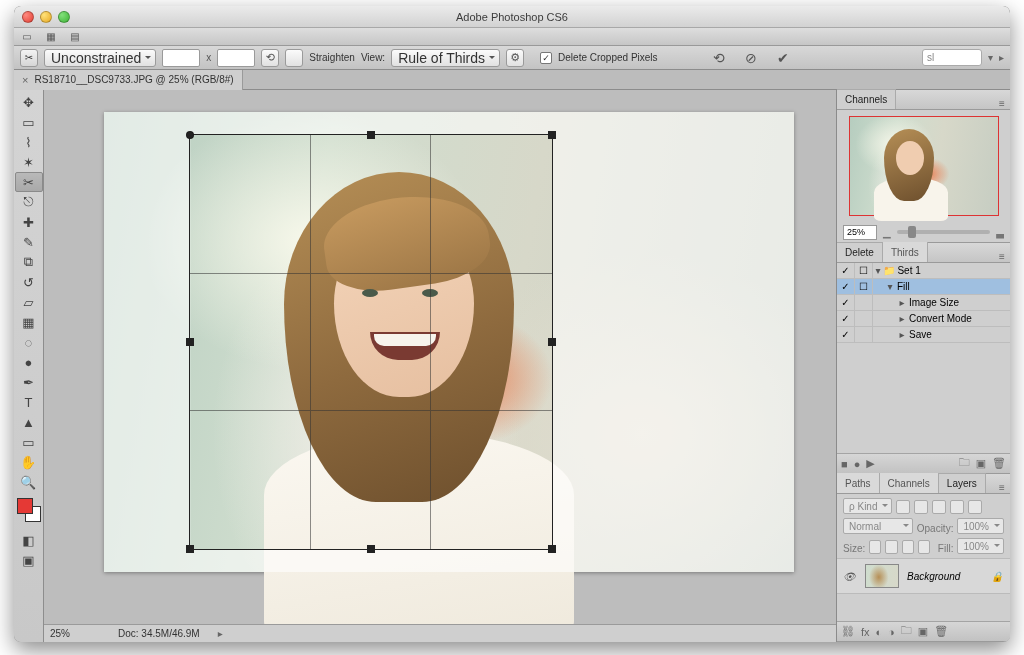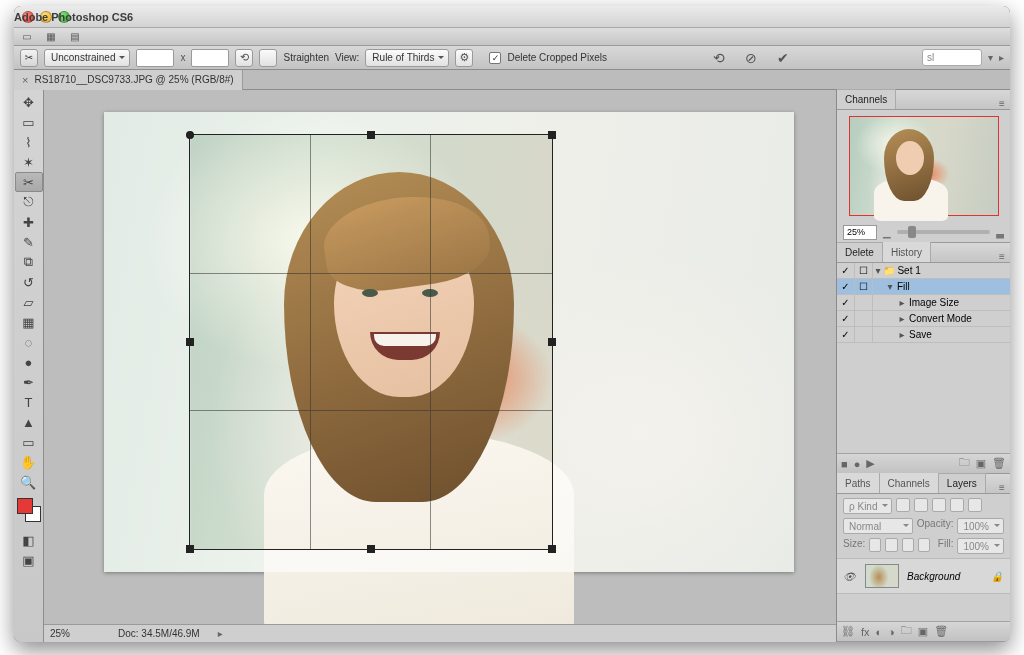--- a/index.html
+++ b/index.html
@@ -2,26 +2,26 @@
 <html><head>
 <meta charset="utf-8">
 <style>
   * { box-sizing: border-box; margin: 0; padding: 0; font-family: "Lucida Grande", Arial, sans-serif; }
   body { background: #fff; width: 1024px; height: 655px; overflow: hidden; }
   .shadow-frame { position: absolute; left: 14px; top: 6px; width: 996px; height: 636px; background: #535353; border-radius: 7px; box-shadow: 0 8px 22px rgba(0,0,0,0.45); overflow: hidden; }
   .titlebar { height: 22px; background: linear-gradient(#ebebeb,#d2d2d2); border-bottom: 1px solid #a8a8a8; display: flex; align-items: center; font-size: 11px; color: #3c3c3c; position: relative; }
   .traffic { display: flex; gap: 6px; margin-left: 8px; }
   .tl { width: 12px; height: 12px; border-radius: 50%; border: 0.5px solid rgba(0,0,0,0.25); }
   .tl.r{background:radial-gradient(circle at 30% 30%,#ff8a80,#e24034);} .tl.y{background:radial-gradient(circle at 30% 30%,#ffe27a,#e8a823);} .tl.g{background:radial-gradient(circle at 30% 30%,#82e07b,#3fb436);}
-  .apptitle { position:absolute; left:0; right:0; pointer-events:none;font-weight:bold; }
+  .apptitle { position:absolute; left:0; right:0; text-align:center; pointer-events:none; }
   .menubar { height: 18px; background: linear-gradient(#dedede,#c6c6c6); border-bottom:1px solid #999; display:flex; align-items:center; padding-left:6px; gap:10px; }
   .menubar span { width:14px; height:12px; display:inline-flex; align-items:center; justify-content:center; color:#555; font-size:10px; }
   .optionsbar { height: 24px; background: linear-gradient(#d8d8d8,#c3c3c3); border-bottom:1px solid #8c8c8c; display:flex; align-items:center; font-size:10px; color:#333; padding:0 6px; gap:6px; }
   .opt-icon { width:18px; height:18px; background:linear-gradient(#f3f3f3,#d6d6d6); border:1px solid #9a9a9a; border-radius:3px; display:inline-flex; align-items:center; justify-content:center; }
-  .opt-select { height:18px; background:linear-gradient(#fbfbfb,#e1e1e1); border:1px solid #9a9a9a; border-radius:3px; padding:0 14px 0 6px; font-size:10px; position:relative; display:inline-flex; align-items:center; }
+  .opt-select { height:18px; background:linear-gradient(#fbfbfb,#e1e1e1); border:1px solid #9a9a9a; border-radius:3px; padding:0 14px 0 6px; font-size:14px; position:relative; display:inline-flex; align-items:center; }
   .opt-select:after{content:"";position:absolute;right:4px;top:6px;border:3px solid transparent;border-top-color:#555;}
   .opt-input { width:38px; height:18px; background:#fff; border:1px solid #9a9a9a; border-radius:2px; font-size:10px; padding:0 3px; }
   .opt-x { font-size:10px; color:#555; }
   .opt-cycle { width:18px;height:18px;border:1px solid #9a9a9a;border-radius:3px;background:linear-gradient(#fbfbfb,#e1e1e1);display:inline-flex;align-items:center;justify-content:center;font-size:11px;color:#555;}
   .opt-straight-ic{width:18px;height:18px;border:1px solid #9a9a9a;border-radius:3px;background:linear-gradient(#fbfbfb,#e1e1e1);}
   .checkbox{width:12px;height:12px;border:1px solid #777;background:#fff;border-radius:2px;display:inline-flex;align-items:center;justify-content:center;font-size:9px;color:#333;}
   .confirm-icons{margin-left:auto;margin-right:120px;display:flex;gap:14px;color:#555;font-size:14px;}
   .confirm-icons .ic{width:18px;height:18px;display:inline-flex;align-items:center;justify-content:center;}
   .search{width:60px;height:17px;background:#fff;border:1px solid #aaa;border-radius:3px;font-size:10px;padding:0 4px;color:#888;}
   .panel-strip{display:flex;align-items:center;gap:6px;margin-left:4px;}
@@ -91,21 +91,21 @@
   .act-row.sel{background:#9fbfe0;}
   .act-chk{width:18px;text-align:center;border-right:1px solid #bdbdbd;height:100%;display:flex;align-items:center;justify-content:center;}
   .act-mod{width:18px;text-align:center;border-right:1px solid #bdbdbd;height:100%;display:flex;align-items:center;justify-content:center;}
   .act-ind{display:inline-block;}
   .act-tw{display:inline-block;width:10px;text-align:center;color:#555;}
   .act-label{padding-left:2px;}
   .actions-space{height:110px;background:#cfcfcf;}
   .panel-footer{height:20px;background:linear-gradient(#d6d6d6,#c2c2c2);border-top:1px solid #a4a4a4;display:flex;align-items:center;padding:0 4px;gap:6px;color:#666;font-size:11px;}
   .panel-footer .sp{flex:1;}
   .layers-ctrl{padding:4px 6px;font-size:10px;background:#cfcfcf;display:flex;flex-direction:column;gap:4px;}
-  .lc-row{display:flex;align-items:flex-start;gap:4px;color:#777;}
+  .lc-row{display:flex;align-items:flex-end;gap:4px;color:#777;}
   .lc-sel{height:16px;border:1px solid #aaa;background:#e7e7e7;border-radius:2px;padding:0 14px 0 5px;position:relative;font-size:10px;display:inline-flex;align-items:center;color:#888;}
   .lc-sel:after{content:"";position:absolute;right:3px;top:5px;border:3px solid transparent;border-top-color:#888;}
   .lc-mini{width:14px;height:14px;border:1px solid #aaa;border-radius:2px;background:#e7e7e7;}
   .lyr-row{height:36px;background:#d8d8d8;border-top:1px solid #bbb;border-bottom:1px solid #bbb;display:flex;align-items:center;padding:0 6px;gap:8px;font-size:10px;font-style:italic;}
   .eye-ic{width:14px;color:#555;}
   .lyr-thumb{width:34px;height:24px;border:1px solid #888;background:
     radial-gradient(ellipse 14px 18px at 40% 55%, #b68f56, rgba(182,143,86,0) 70%),
     linear-gradient(100deg,#cfddce,#d7d8c9);}
   .lock-ic{margin-left:auto;color:#777;}
   .layers-space{flex:1;background:#cfcfcf;}
@@ -248,21 +248,21 @@
           <div class="zoom-val">25%</div>
           <span style="color:#777">▁</span>
           <div class="slider"></div>
           <span style="color:#777">▃</span>
         </div>
       </div>
 
       <div class="panel">
         <div class="panel-tabs">
           <div class="panel-tab active">Delete</div>
-          <div class="panel-tab">History</div>
+          <div class="panel-tab">Thirds</div>
           <div class="panel-menu">≡</div>
         </div>
         <div class="actions-body" id="actions-body">
             <div class="act-row">
               <span class="act-chk">✓</span>
               <span class="act-mod">☐</span>
               <span class="act-ind" style="width:0px"></span>
               <span class="act-tw">▾</span>
               <span>📁</span>
               <span class="act-label">Set 1</span>

